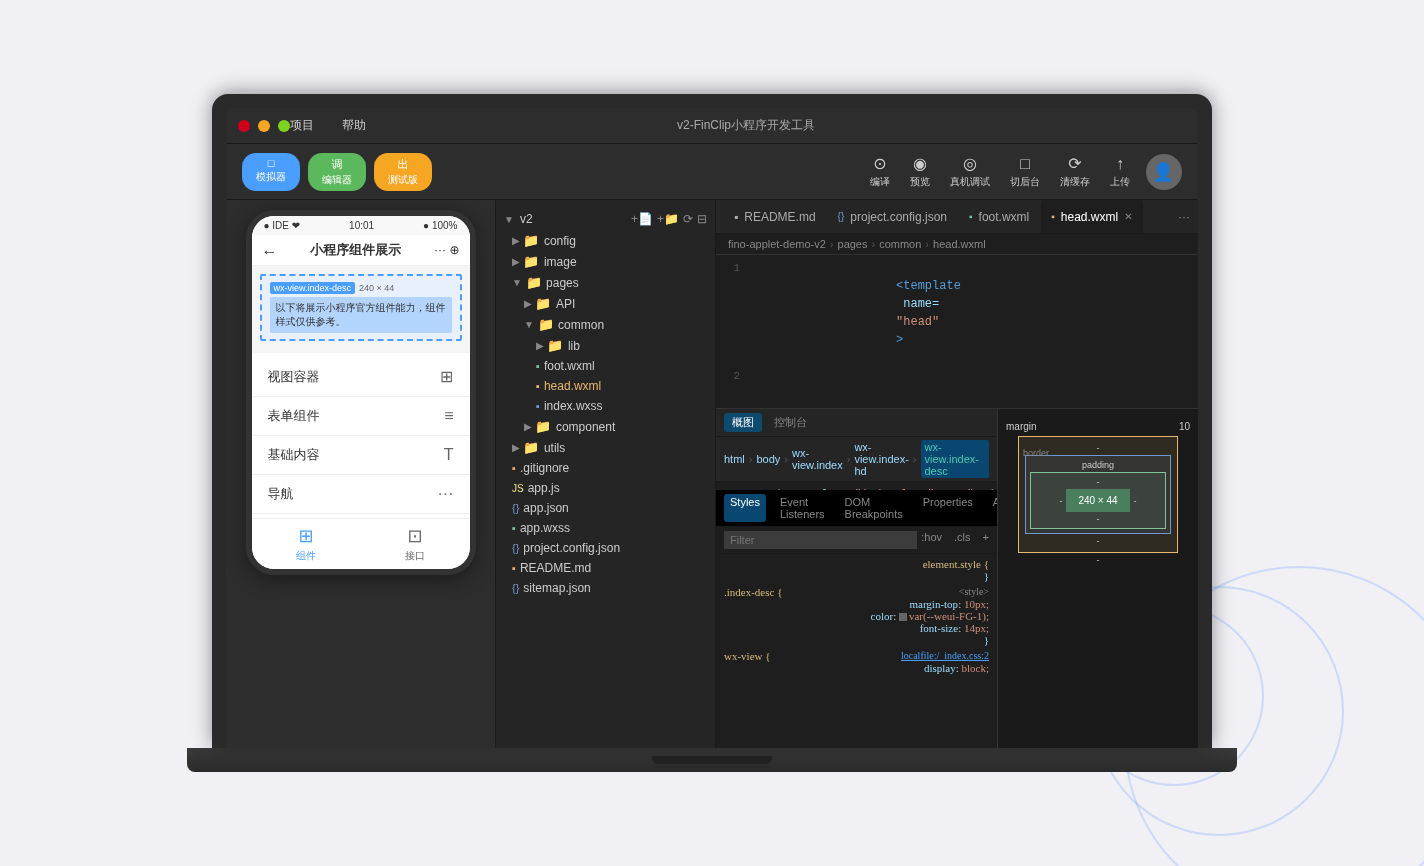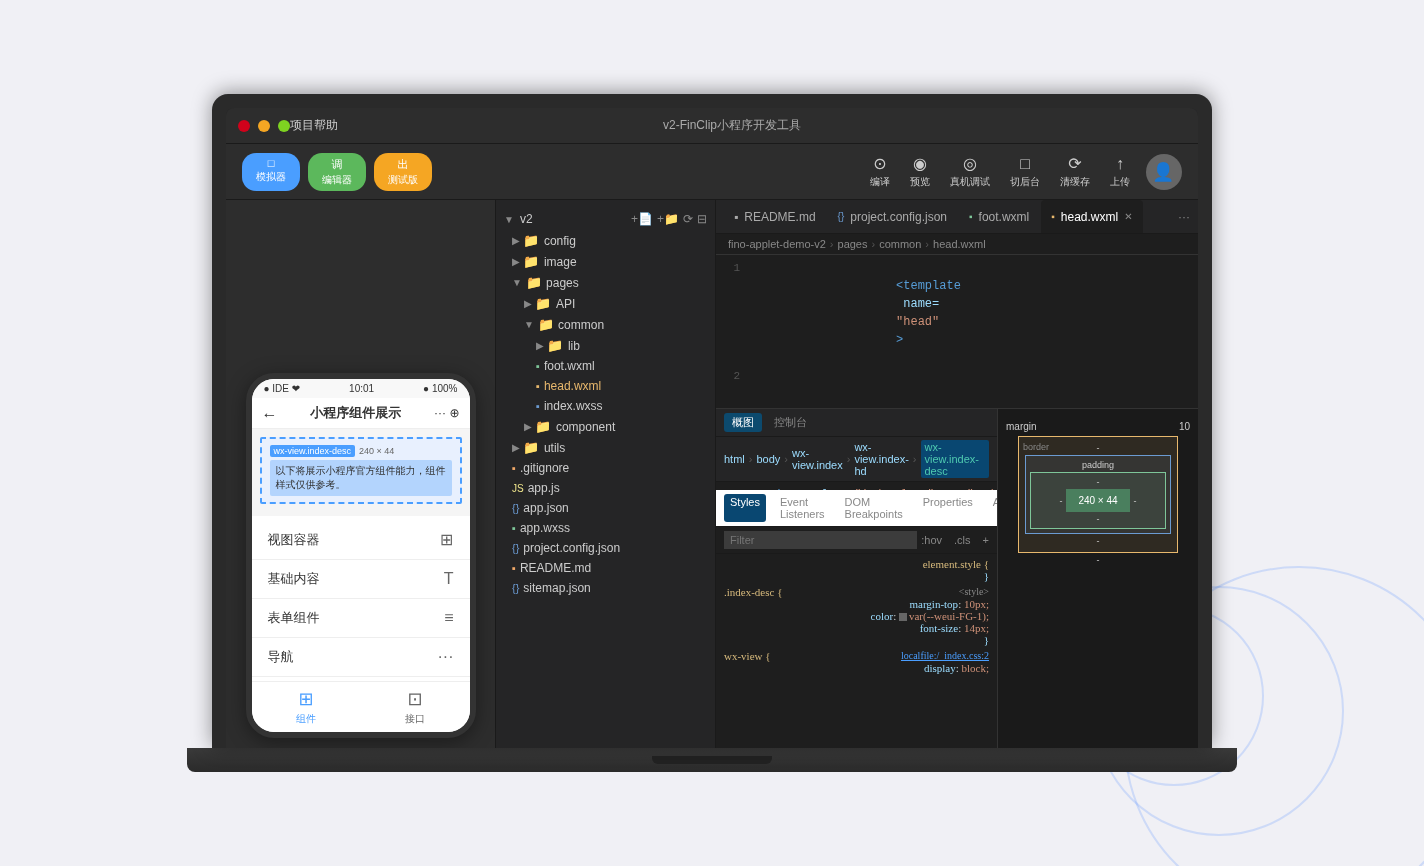--- a/index.html
+++ b/index.html
@@ -87,21 +87,21 @@
       display: flex;
       align-items: center;
       background: #2d2d2d;
       height: 36px;
       padding: 0 12px;
       border-bottom: 1px solid #1a1a1a;
       flex-shrink: 0;
     }
     .title-bar-menus {
       display: flex;
-      gap: 0;
+      gap: 28px;
       font-size: 12px;
       color: #ccc;
     }
     .title-bar-center {
       flex: 1;
       text-align: center;
       font-size: 12px;
       color: #aaa;
     }
     .title-bar-controls {
@@ -204,21 +204,21 @@
       width: 270px;
       background: #2d2d2d;
       border-right: 1px solid #1a1a1a;
       flex-shrink: 0;
       display: flex;
       flex-direction: column;
     }
     .phone-frame {
       flex: 1;
       display: flex;
-      align-items: flex-end;
+      align-items: flex-start;
       justify-content: center;
       padding: 10px;
     }
     .phone-device {
       width: 230px;
       background: white;
       border-radius: 28px;
       border: 6px solid #333;
       overflow: hidden;
       box-shadow: 0 4px 20px rgba(0,0,0,0.4);
@@ -524,37 +524,37 @@
     .source-line-content { color: #ccc; white-space: pre; }
 
     
     .styles-panel {
       display: flex;
       flex-direction: column;
       height: 100%;
     }
     .styles-subtabs {
       display: flex;
-      background: #ffffff;
+      background: #000000;
       padding: 4px 8px;
       gap: 8px;
       font-size: 11px;
       border-bottom: 1px solid #1a1a1a;
       flex-shrink: 0;
     }
     .styles-subtab {
       cursor: pointer;
       color: #888;
       padding: 2px 6px;
       border-radius: 3px;
     }
     .styles-subtab.active { background: #094771; color: white; }
     .styles-filter {
       display: flex;
-      align-items: center;
+      align-items: flex-start;
       padding: 4px 8px;
       border-bottom: 1px solid #1a1a1a;
       flex-shrink: 0;
     }
     .styles-filter-input {
       background: #3c3c3c;
       border: none;
       color: #ccc;
       padding: 3px 6px;
       font-size: 11px;
@@ -691,26 +691,26 @@
                     <div class="element-text">以下将展示小程序官方组件能力，组件样式仅供参考。</div>
                   </div>
                 </div>
 
                 <div class="preview-nav-items">
                   <div class="preview-nav-item">
                     <span>视图容器</span>
                     <span class="preview-nav-item-icon">⊞</span>
                   </div>
                   <div class="preview-nav-item">
+                    <span>表单组件</span>
+                    <span class="preview-nav-item-icon">≡</span>
+                  </div>
+                  <div class="preview-nav-item">
                     <span>基础内容</span>
                     <span class="preview-nav-item-icon">T</span>
-                  </div>
-                  <div class="preview-nav-item">
-                    <span>表单组件</span>
-                    <span class="preview-nav-item-icon">≡</span>
                   </div>
                   <div class="preview-nav-item">
                     <span>导航</span>
                     <span class="preview-nav-item-icon">···</span>
                   </div>
                 </div>
 
                 <div class="phone-bottom-nav">
                   <div class="phone-bottom-nav-item active">
                     <span class="nav-icon">⊞</span>
@@ -957,21 +957,21 @@
                   </div>
                 </div>
 
                 <div class="bottom-right">
                   <div class="box-model">
                     <div style="display:flex;justify-content:space-between;width:100%;padding:4px 0;font-size:10px;">
                       <span style="color:#ccc;">margin</span>
                       <span style="color:#ccc;">10</span>
                     </div>
                     <div style="border:1px solid #e8b86d;padding:6px;position:relative;width:160px;background:rgba(232,184,109,0.1);">
-                      <span style="position:absolute;top:5px;left:4px;font-size:9px;color:#888;">border</span>
+                      <span style="position:absolute;top:11px;left:4px;font-size:9px;color:#888;">border</span>
                       <div style="text-align:center;font-size:9px;color:#ccc;margin-bottom:2px;">-</div>
                       <div style="border:1px solid #6b9bd2;padding:4px;background:rgba(107,155,210,0.1);">
                         <div style="text-align:center;font-size:9px;color:#ccc;margin-bottom:2px;">padding</div>
                         <div style="border:1px solid #7ec699;padding:4px;background:rgba(126,198,153,0.1);">
                           <div style="text-align:center;font-size:9px;color:#ccc;margin-bottom:2px;">-</div>
                           <div style="display:flex;align-items:center;justify-content:center;">
                             <span style="font-size:9px;color:#ccc;margin-right:4px;">-</span>
                             <div style="background:#4a7f5e;padding:6px 12px;text-align:center;font-size:10px;color:white;">240 × 44</div>
                             <span style="font-size:9px;color:#ccc;margin-left:4px;">-</span>
                           </div>

